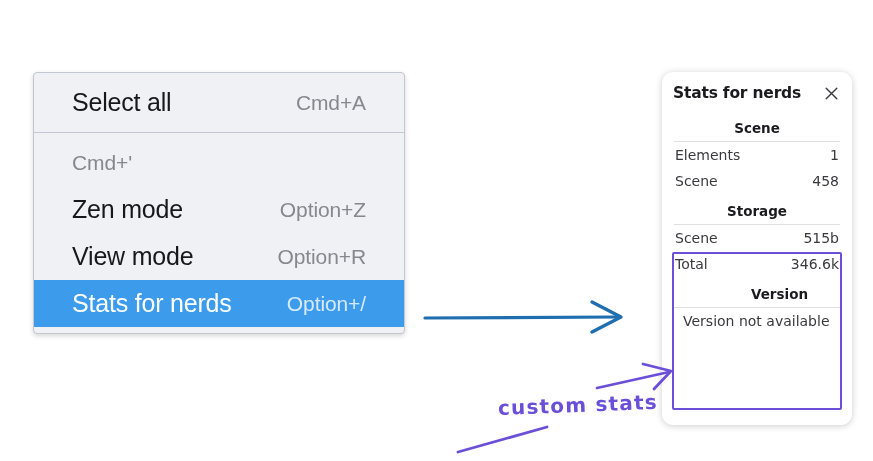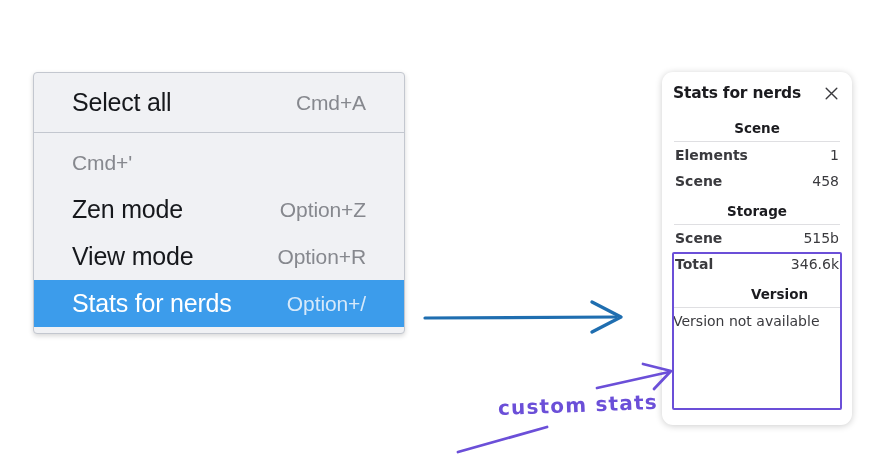--- a/index.html
+++ b/index.html
@@ -106,26 +106,26 @@
   }
   .stat-row {
     display: flex;
     align-items: center;
     justify-content: space-between;
     font-size: 14px;
     color: #3a3a3e;
     padding: 4px 3px 4px 3px;
     line-height: 18px;
   }
-  .stat-key { white-space: nowrap; font-weight: bold; }
+  .stat-key { white-space: nowrap; }
   .stat-val { white-space: nowrap; }
   .note-row {
     font-size: 14px;
     color: #3a3a3e;
-    padding: 5px 1px;
+    padding: 5px 11px;
     white-space: nowrap;
   }
 
   
   #custom-stats-box {
     position: absolute;
     left: 672px;
     top: 252px;
     width: 170px;
     height: 158px;

